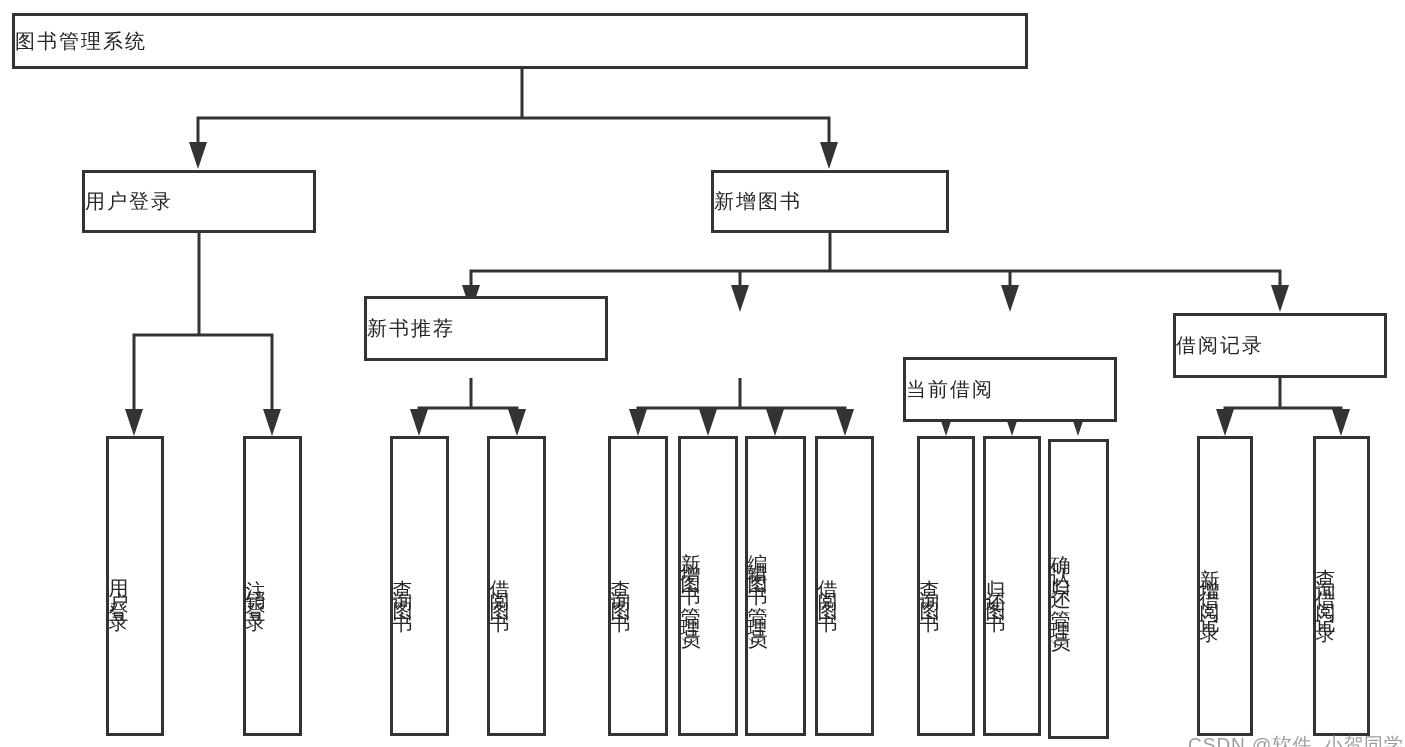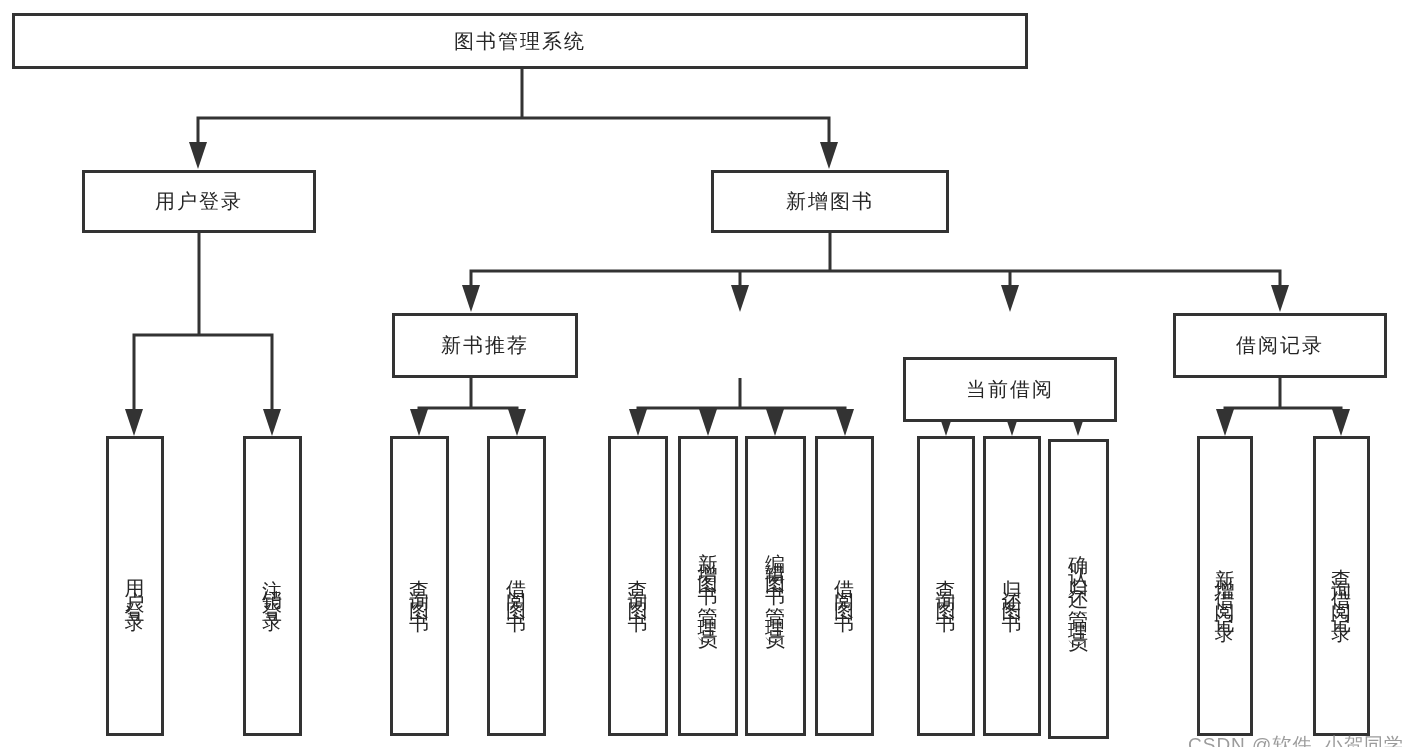--- a/index.html
+++ b/index.html
@@ -18,21 +18,21 @@
     color: var(--text);
   }
   .stage { position: absolute; inset: 0; }
   svg.connectors { position: absolute; left: 0; top: 0; z-index: 1; }
   .connector-path { stroke: var(--line); stroke-width: 3; fill: none; stroke-linejoin: miter; }
   .arrow-head { fill: var(--line); }
   .node {
     position: absolute; z-index: 2;
     background: var(--node-fill);
     border: 3px solid var(--line);
-    display: flex; align-items: center; justify-content: center;
+    display: flex; align-items: center; justify-content: flex-start;
     text-align: center;
   }
   .node .label {
     font-size: 20px;
     letter-spacing: 2px;
     color: var(--text);
     white-space: nowrap;
   }
   .node.leaf .label {
     writing-mode: vertical-rl;
@@ -91,21 +91,21 @@
     <span class="label">图书管理系统</span>
   </div>
 
   <div class="node" style="left:82px; top:170px; width:234px; height:63px;">
     <span class="label">用户登录</span>
   </div>
   <div class="node" style="left:711px; top:170px; width:238px; height:63px;">
     <span class="label">新增图书</span>
   </div>
 
-  <div class="node" style="left:364px; top:313px; width:186px; height:65px;margin-left:28px;">
+  <div class="node" style="left:364px; top:296px; width:244px; height:65px;">
     <span class="label">新书推荐</span>
   </div>
   <div class="node" style="left:903px; top:313px; width:214px; height:65px;margin-top:44px;">
     <span class="label">当前借阅</span>
   </div>
   <div class="node" style="left:1173px; top:313px; width:214px; height:65px;">
     <span class="label">借阅记录</span>
   </div>
 
   <div class="node leaf" style="left:106px; top:436px; width:58px; height:300px;">

